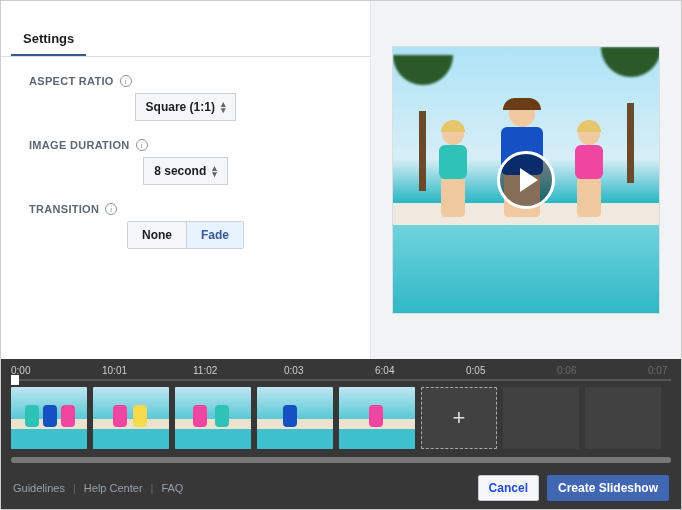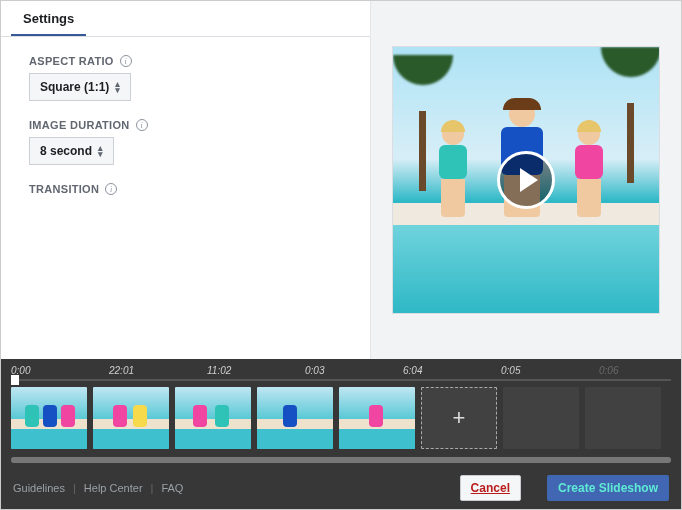--- a/index.html
+++ b/index.html
@@ -1,25 +1,25 @@
 <!DOCTYPE html>
 <html><head>
 <meta charset="utf-8">
 <style>
   * { box-sizing: border-box; margin: 0; padding: 0; }
   body { font-family: Helvetica, Arial, sans-serif; font-size: 12px; color: #1c1e21; background: #fff; }
   .app { width: 682px; height: 510px; border: 1px solid #ccc; display: flex; flex-direction: column; }
   .main { display: flex; flex: 1; overflow: hidden; }
   .left { width: 370px; background: #fff; border-right: 1px solid #e5e5e5; }
   .right { flex: 1; background: #f2f3f5; display: flex; align-items: center; justify-content: center; }
-  .tabs { display: flex; border-bottom: 1px solid #dadde1; padding: 0 10px; }
+  .tabs { display: flex; border-bottom: 1px solid #dadde1; padding: 0 10px; margin-top: 20px; }
   .tab { padding: 10px 12px 8px; font-size: 13px; color: #606770; cursor: pointer; border-bottom: 2px solid transparent; }
   .tab.active { color: #1c1e21; font-weight: 600; border-bottom: 2px solid #385898; }
   .controls { padding: 18px 28px; }
-  .field { margin-bottom: 18px; }
+  .field { margin-bottom: 18px; text-align: center; }
   .field-label-row { display: flex; align-items: center; gap: 6px; margin-bottom: 6px; }
   .field-label { font-size: 11px; font-weight: 600; color: #606770; letter-spacing: 0.3px; }
   .info-icon { width: 12px; height: 12px; border-radius: 50%; border: 1px solid #8d949e; color: #8d949e; font-size: 8px; display: flex; align-items: center; justify-content: center; font-style: italic; font-family: Georgia, serif; }
   .select { display: inline-flex; align-items: center; border: 1px solid #ccd0d5; border-radius: 0; padding: 6px 10px; font-size: 12px; font-weight: 600; color: #1c1e21; gap: 6px; cursor: pointer; background: #f5f6f7; }
   .select .arrows { font-size: 9px; line-height: 6px; color: #606770; display: flex; flex-direction: column; }
   .seg { display: inline-flex; border: 1px solid #ccd0d5; border-radius: 2px; overflow: hidden; }
   .seg-btn { padding: 6px 14px; font-size: 12px; font-weight: 600; color: #1c1e21; background: #f5f6f7; cursor: pointer; }
   .seg-btn.active { background: #e7f3ff; color: #385898; }
   .seg-btn + .seg-btn { border-left: 1px solid #ccd0d5; }
 
@@ -46,21 +46,21 @@
   .p2 .torso { background: #1551c2; width: 42px; height: 48px; }
   .p2 .legs { width: 36px; height: 42px; }
   .p2 .hair { background: #6a3d18; }
   .p3 { left: 182px; }
   .p3 .torso { background: #f045a0; }
   .p3 .hair { background: #e7c56a; }
   .play-btn { position: absolute; left: 50%; top: 50%; width: 58px; height: 58px; transform: translate(-50%, -50%); border-radius: 50%; background: rgba(0,0,0,0.45); display:flex; align-items:center; justify-content:center; border: 3px solid #fff; cursor: pointer; }
   .play-btn .tri { width: 0; height: 0; border-left: 18px solid #fff; border-top: 12px solid transparent; border-bottom: 12px solid transparent; margin-left: 5px; }
 
   .timeline { background: #373737; color: #c8c8c8; padding: 6px 10px 4px; }
-  .time-row { display: flex; gap: 16px; font-size: 10px; align-items: center; font-style: italic; }
+  .time-row { display: flex; gap: 9px; font-size: 10px; align-items: center; }
   .time-cell { width: 82px; flex: 0 0 82px; color: #cfcfcf; }
   .time-cell.faded { color: #6a6a6a; }
   .ruler { height: 2px; background: #555; margin: 3px 0 6px; position: relative; }
   .ruler .cursor { position: absolute; left: 0; top: -4px; width: 8px; height: 10px; background: #fff; }
   .thumbs { display: flex; gap: 6px; }
   .thumb { width: 76px; height: 62px; background: #2a2a2a; position: relative; border-radius: 1px; overflow: hidden; }
   .thumb .mini { position:absolute; inset:0; }
   .mini .msky { position:absolute; inset:0; background: linear-gradient(180deg,#bfe6f2 0%, #5cc9d6 50%, #2fb8c6 100%); }
   .mini .mledge { position:absolute; bottom:20px; left:0; right:0; height:10px; background:#eee2cd; }
   .mini .mwater { position:absolute; bottom:0; left:0; right:0; height:20px; background:#3ec0cf; }
@@ -68,22 +68,22 @@
   .mini .b2 { position:absolute; bottom:22px; width:14px; height:22px; border-radius:4px; }
   .thumb.add { border: 1px dashed #aaa; display: flex; align-items: center; justify-content: center; color: #ddd; font-size: 22px; cursor: pointer; background: #414141; }
   .thumb.empty { background: #414141; }
   .scrubber { height: 6px; background: #555; border-radius: 3px; margin-top: 8px; position: relative; }
   .scrubber .bar { position:absolute; left:0; top:0; bottom:0; width: 100%; background:#777; border-radius:3px; }
   .footer { background: #373737; display: flex; align-items: center; padding: 8px 12px; font-size: 11px; }
   .footer a { color: #9aa0a6; text-decoration: none; }
   .footer .sep { color: #666; margin: 0 8px; }
   .footer .spacer { flex: 1; }
   .btn { padding: 5px 10px; border-radius: 2px; font-size: 12px; font-weight: 600; cursor: pointer; border: 1px solid transparent; }
-  .btn.cancel { background: #f5f6f7; color: #b91c1c; border-color: #c9ccd1; text-decoration: underline; }
-  .btn.primary { background: #4267b2; color: #5eead4; margin-left: 26px; }
+  .btn.cancel { background: #f5f6f7; color: #1d4ed8; border-color: #c9ccd1; }
+  .btn.primary { background: #4267b2; color: #ffffff; margin-left: 8px; }
 </style>
 </head>
 <body>
 
 <div class="app">
   <div class="main">
     <div class="left">
       <div class="tabs">
         <div class="tab active">Settings</div>
       </div>
@@ -114,20 +114,24 @@
                 <span>▴</span>
                 <span>▾</span>
               </span>
           </div>
         </div>
 
         <div class="field">
           <div class="field-label-row">
             <span class="field-label">TRANSITION</span>
             <span class="info-icon">i</span>
+          </div>
+          <div class="seg">
+            <div class="seg-btn">None</div>
+            <div class="seg-btn active">Fade</div>
           </div>
         </div>
 
       </div>
     </div>
 
     <div class="right">
       <div class="preview">
         <div class="preview-img">
           <div class="sky"></div>
@@ -160,21 +164,21 @@
         <div class="play-btn">
           <div class="tri"></div>
         </div>
       </div>
     </div>
   </div>
 
   <div class="timeline">
     <div class="time-row">
       <div class="time-cell">0:00</div>
-      <div class="time-cell">22:01</div>
+      <div class="time-cell">10:01</div>
       <div class="time-cell">11:02</div>
       <div class="time-cell">0:03</div>
       <div class="time-cell">6:04</div>
       <div class="time-cell">0:05</div>
       <div class="time-cell faded">0:06</div>
       <div class="time-cell faded">0:07</div>
       <div class="time-cell faded">0:08</div>
     </div>
     <div class="ruler">
         <div class="cursor"></div>

